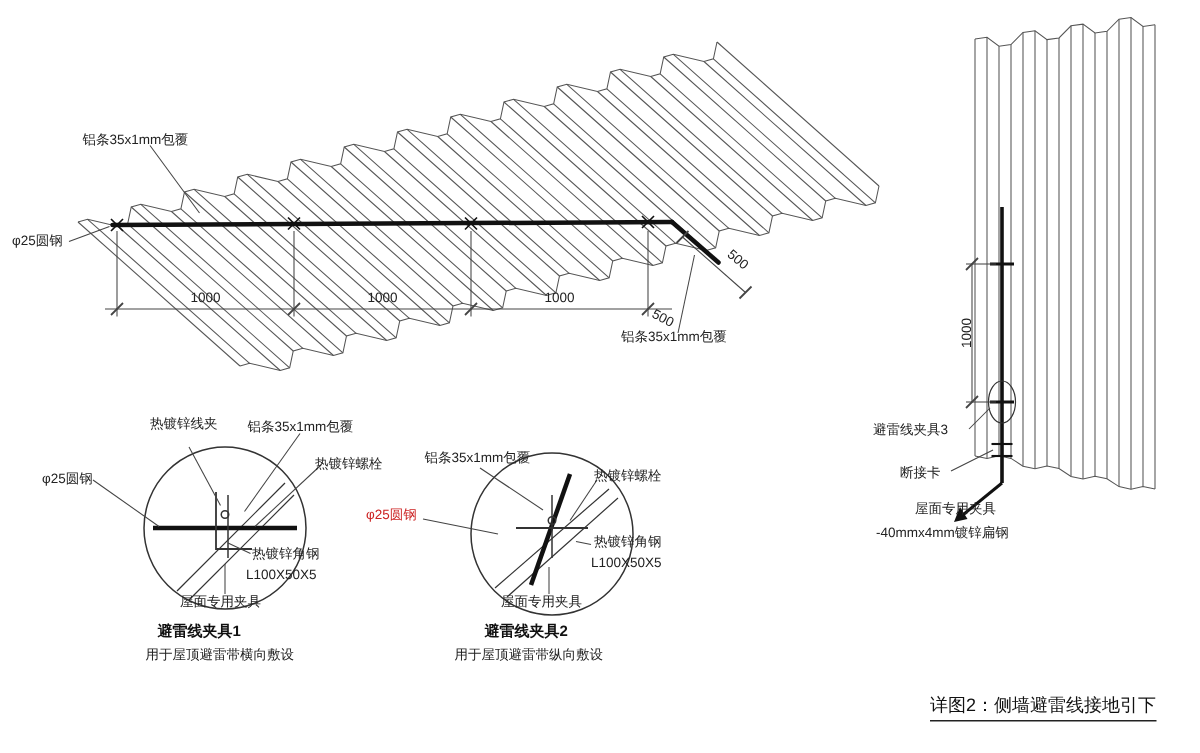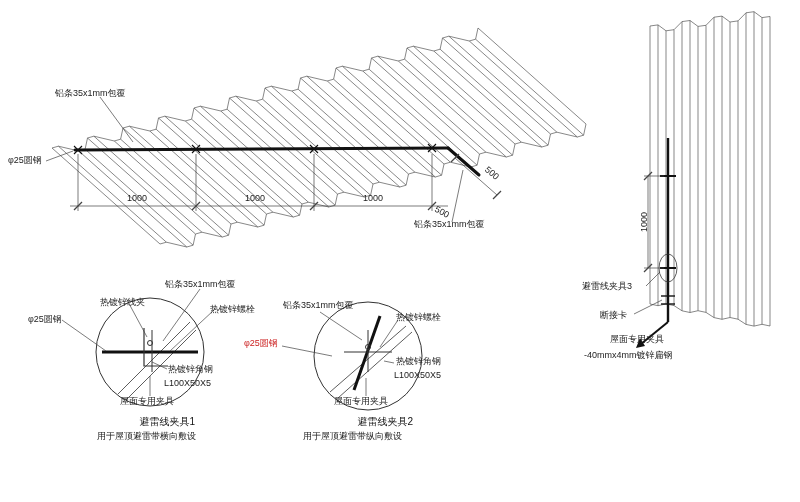--- a/index.html
+++ b/index.html
@@ -2,21 +2,21 @@
 <html><head>
 <meta charset="utf-8">
 <style>
   *{margin:0;padding:0;box-sizing:border-box}
   html,body{width:800px;height:502px;background:#ffffff;overflow:hidden}
   body{font-family:"Liberation Sans",sans-serif;position:relative}
   .canvas{position:absolute;left:0;top:0;width:800px;height:502px}
   svg{position:absolute;left:0;top:0}
   .lbl{position:absolute;font-size:9px;color:#222;white-space:nowrap;line-height:1.15}
   .lbl.red{color:#cc2222}
-  .title{font-size:10px;color:#111;text-align:right;font-weight:normal}
+  .title{font-size:10px;color:#111;text-align:left;font-weight:bold}
   .subtitle{text-align:left}
   .dim{position:absolute;font-size:9px;color:#222;text-align:center;white-space:nowrap}
   .caption{position:absolute;font-size:12px;color:#111;border-bottom:1px solid #222;padding-bottom:1px;white-space:nowrap}
   .watermark{position:absolute;font-size:30px;color:#9b9b9b;opacity:.8;letter-spacing:2px;white-space:nowrap}
 </style>
 </head>
 <body>
 
 <div class="canvas">
 
@@ -203,21 +203,21 @@
   <div class="lbl" style="left:55px;top:88px">铝条35x1mm包覆</div>
   <div class="lbl" style="left:8px;top:155px">φ25圆钢</div>
   <div class="lbl" style="left:414px;top:219px">铝条35x1mm包覆</div>
 
   <div class="dim" style="left:122px;top:193px;width:30px">1000</div>
   <div class="dim" style="left:240px;top:193px;width:30px">1000</div>
   <div class="dim" style="left:358px;top:193px;width:30px">1000</div>
   <div class="dim" style="left:430px;top:207px;width:24px;transform:rotate(28deg)">500</div>
   <div class="dim" style="left:480px;top:168px;width:24px;transform:rotate(40deg)">500</div>
 
-  <div class="lbl" style="left:100px;top:297px">热镀锌线夹</div>
+  <div class="lbl" style="left:100px;top:277px">热镀锌线夹</div>
   <div class="lbl" style="left:165px;top:279px">铝条35x1mm包覆</div>
   <div class="lbl" style="left:210px;top:304px">热镀锌螺栓</div>
   <div class="lbl" style="left:28px;top:314px">φ25圆钢</div>
   <div class="lbl" style="left:168px;top:364px">热镀锌角钢</div>
   <div class="lbl" style="left:164px;top:378px">L100X50X5</div>
   <div class="lbl" style="left:120px;top:396px">屋面专用夹具</div>
   <div class="lbl title" style="left:105px;top:416px;width:90px">避雷线夹具1</div>
   <div class="lbl subtitle" style="left:97px;top:431px;width:106px">用于屋顶避雷带横向敷设</div>
 
   <div class="lbl" style="left:283px;top:300px">铝条35x1mm包覆</div>
@@ -228,14 +228,15 @@
   <div class="lbl" style="left:334px;top:396px">屋面专用夹具</div>
   <div class="lbl title" style="left:323px;top:416px;width:90px">避雷线夹具2</div>
   <div class="lbl subtitle" style="left:303px;top:431px;width:110px">用于屋顶避雷带纵向敷设</div>
 
   <div class="dim" style="left:626px;top:217px;width:36px;transform:rotate(-90deg)">1000</div>
   <div class="lbl" style="left:582px;top:281px">避雷线夹具3</div>
   <div class="lbl" style="left:600px;top:310px">断接卡</div>
   <div class="lbl" style="left:610px;top:334px">屋面专用夹具</div>
   <div class="lbl" style="left:584px;top:350px">-40mmx4mm镀锌扁钢</div>
 
+  <div class="caption" style="left:620px;top:462px">详图2：侧墙避雷线接地引下</div>
 
 </div>
 
 </body></html>

